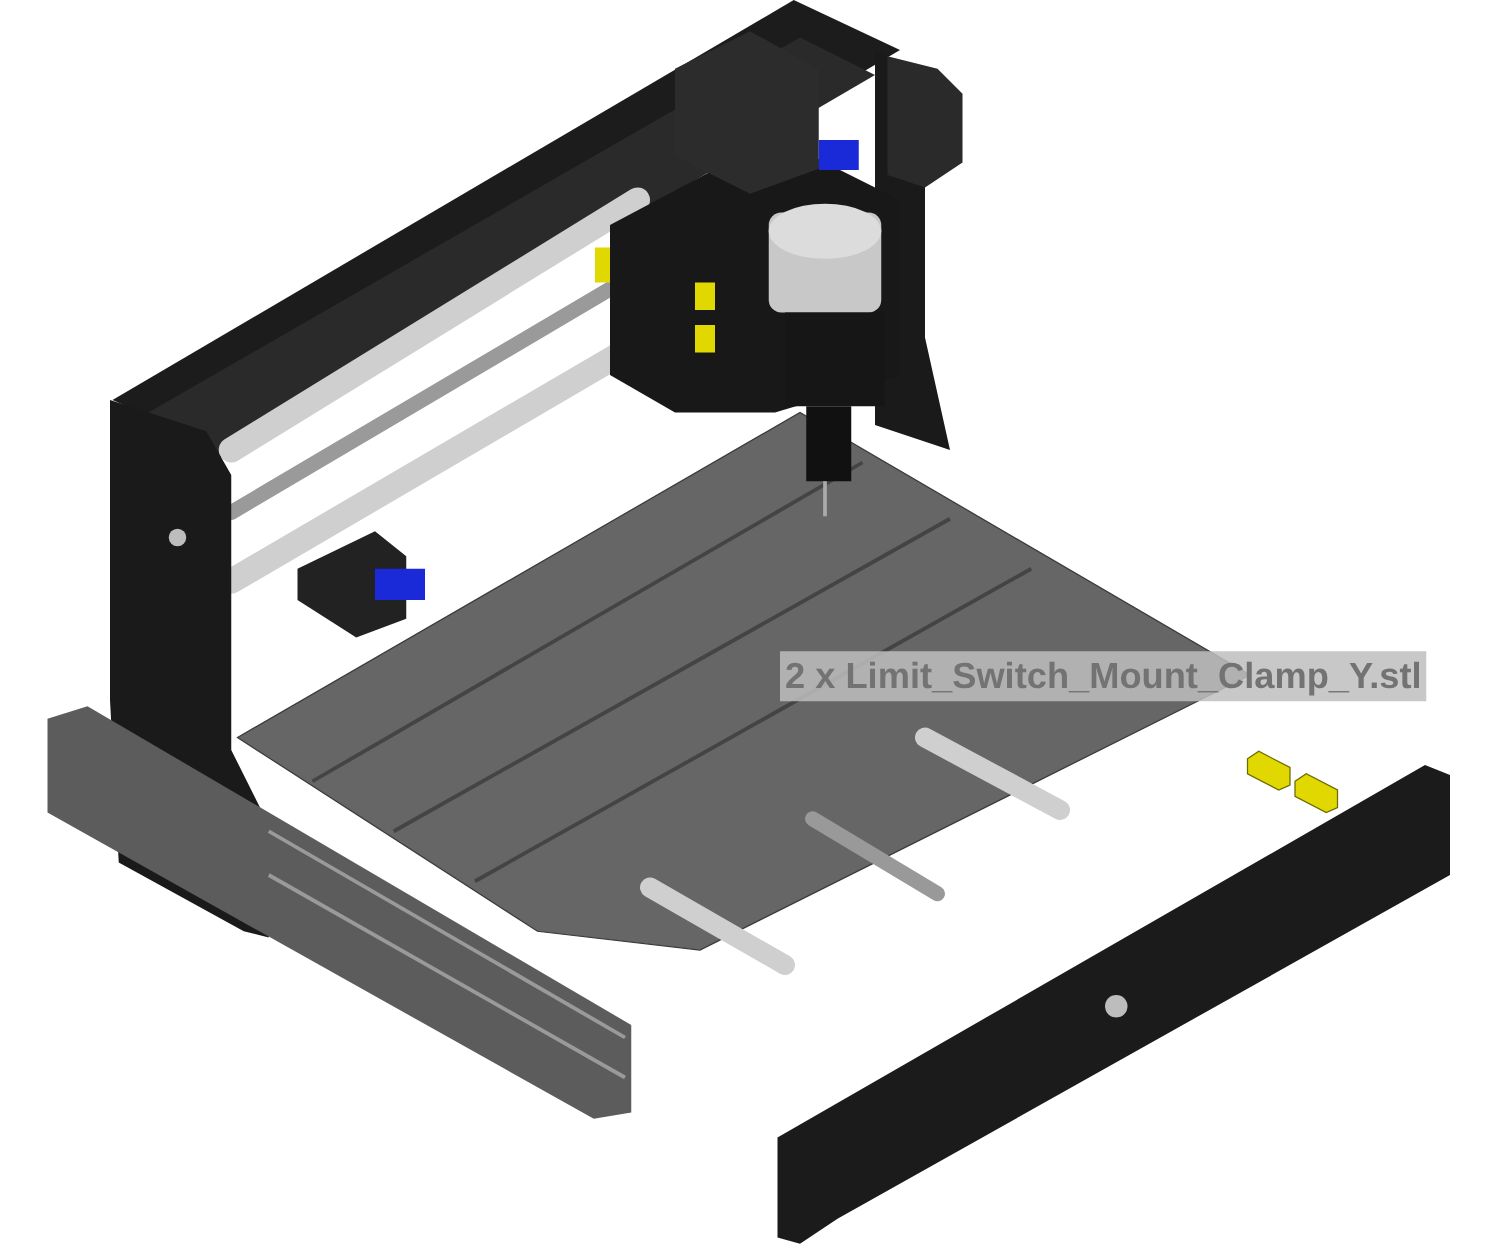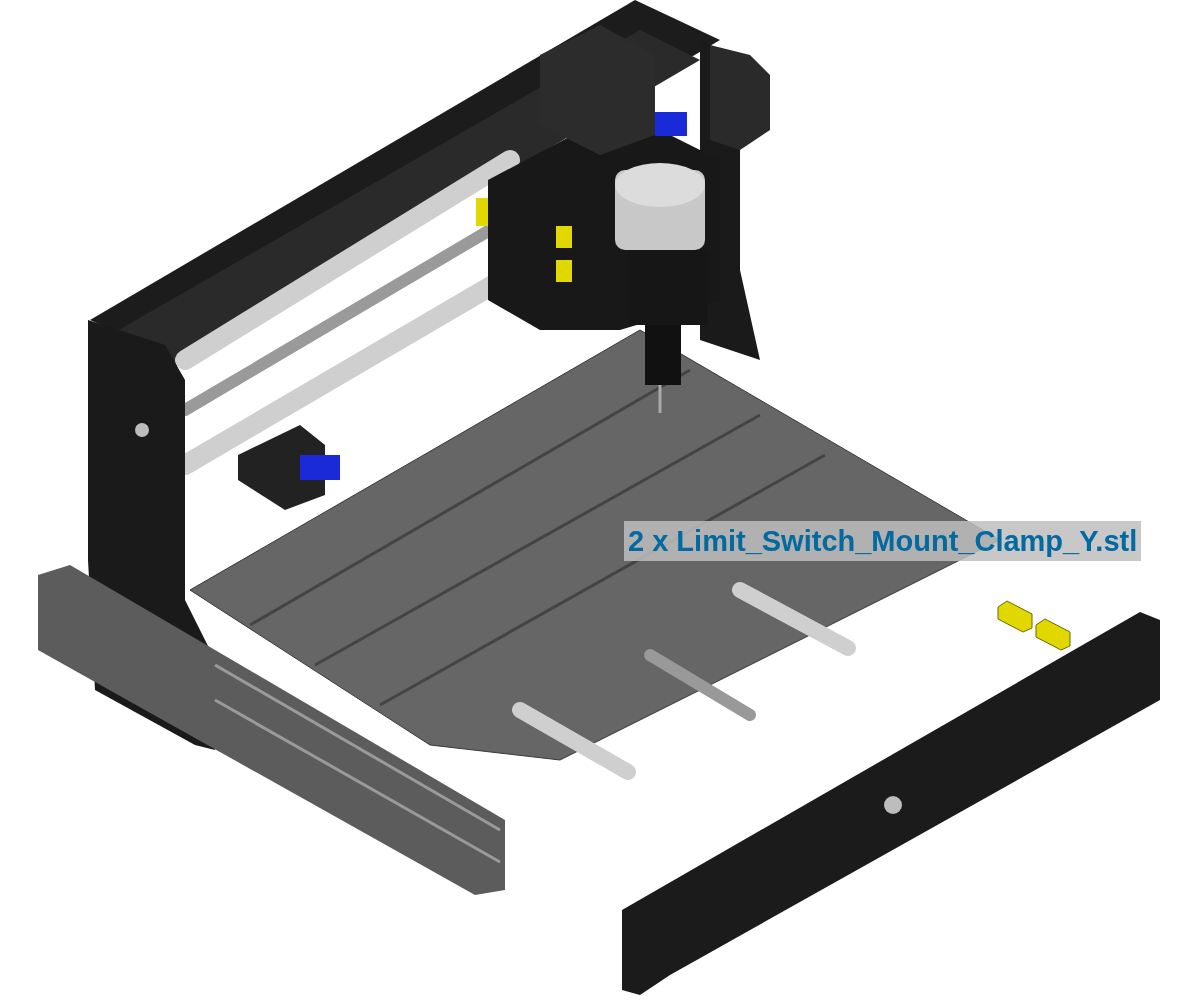--- a/index.html
+++ b/index.html
@@ -1,19 +1,19 @@
 <!DOCTYPE html>
 <html><head>
 <meta charset="utf-8">
 <style>
   html,body{margin:0;padding:0;background:#ffffff;}
   body{width:1200px;height:1000px;position:relative;overflow:hidden;font-family:"Liberation Sans",sans-serif;}
   #scene{position:absolute;left:0;top:0;width:1200px;height:1000px;}
   .label{position:absolute;left:624px;top:521px;height:40px;padding:0 4px;background:rgba(190,190,190,0.85);
-    color:#0369a1;font-family:"Liberation Sans",sans-serif;font-weight:bold;font-size:29px;line-height:40px;white-space:nowrap;}
+    color:#737373;font-family:"Liberation Sans",sans-serif;font-weight:bold;font-size:29px;line-height:40px;white-space:nowrap;}
 </style>
 </head>
 <body>
 
 <svg id="scene" viewBox="0 0 1200 1000" xmlns="http://www.w3.org/2000/svg">
 
   <g>
     <polygon points="90,320 635,0 720,40 180,360" fill="#1c1c1c"></polygon>
     <polygon points="110,335 640,30 700,60 170,370" fill="#2a2a2a"></polygon>
   </g>

